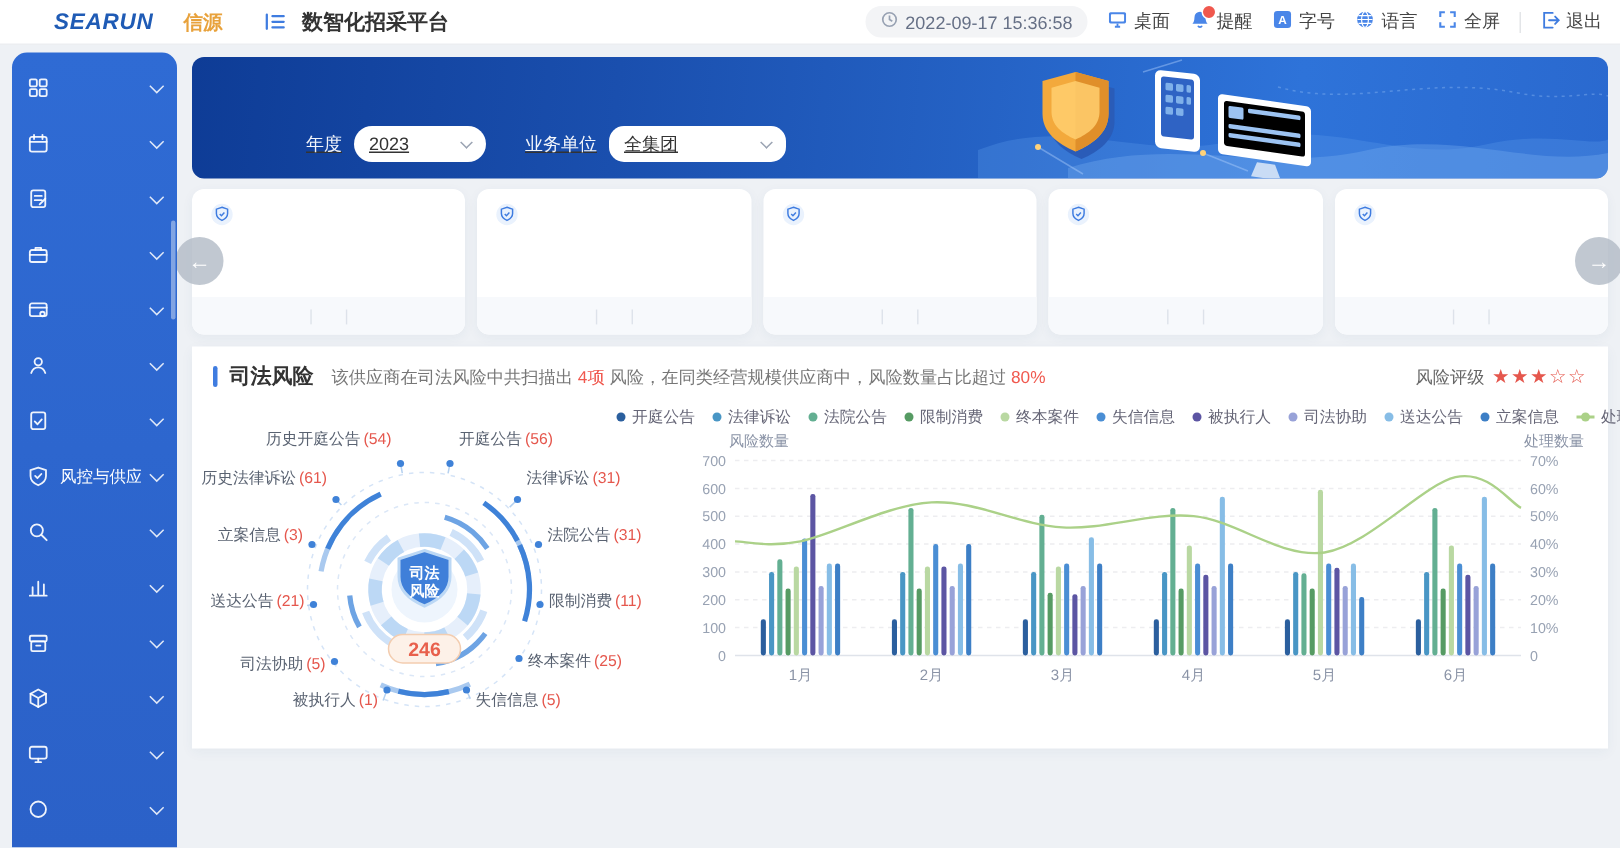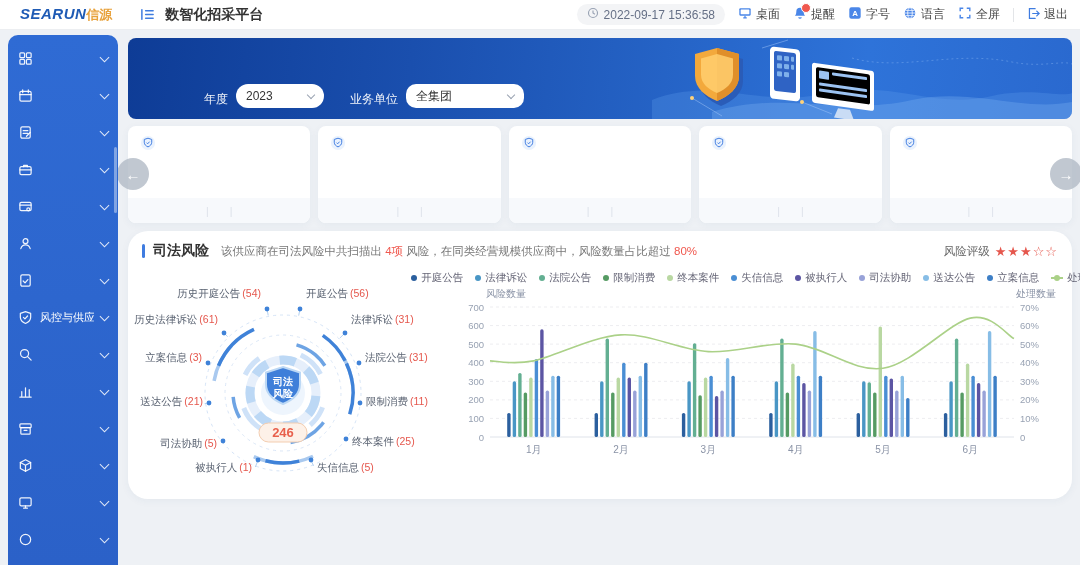--- a/index.html
+++ b/index.html
@@ -4,21 +4,21 @@
 <style>
   * { box-sizing: border-box; margin: 0; padding: 0; }
   html,body { width:1080px; height:565px; }
   body {
     font-family: "Liberation Sans","DejaVu Sans",sans-serif;
     background:#eef1f5; position:relative; overflow:hidden; color:#333;
   }
   
   .topbar{position:absolute;left:0;top:0;width:1080px;height:30px;background:#fff;
     display:flex;align-items:center;padding:0 12px;gap:10px;border-bottom:1px solid #eceef1;z-index:9;}
-  .logo{display:flex;align-items:baseline;gap:0;margin-left:8px;text-align:right;}
+  .logo{display:flex;align-items:baseline;gap:20px;margin-left:24px;text-align:right;}
   .logo-en{font-size:15px;font-weight:bold;font-style:italic;color:#1f5bb5;letter-spacing:.5px;}
   .logo-cn{font-size:13px;font-weight:bold;color:#e8a23c;}
   .collapse-btn{margin-left:18px;display:flex;align-items:center;}
   .app-title{font-size:14px;font-weight:bold;color:#333;}
   .tb-right{margin-left:auto;display:flex;align-items:center;gap:13px;font-size:12px;color:#444;}
   .time-pill{display:flex;align-items:center;gap:5px;background:#f3f4f6;border-radius:11px;height:21px;
     padding:0 10px;color:#667086;font-size:12px;}
   .tb-item{display:flex;align-items:center;gap:4px;cursor:pointer;position:relative;}
   .badge-dot{position:absolute;left:8px;top:-3px;min-width:10px;height:10px;border-radius:6px;background:#f0584e;
     border:1px solid #fff;}
@@ -34,21 +34,21 @@
     border-bottom:1.4px solid rgba(255,255,255,.85);transform:rotate(45deg);margin-top:-3px;flex:0 0 7px;}
   .sb-thumb{position:absolute;right:1px;top:112px;height:66px;width:3px;background:rgba(255,255,255,.4);border-radius:2px;}
   
   .main{position:absolute;left:128px;top:38px;width:944px;}
   
   .banner{height:81px;border-radius:8px;position:relative;overflow:hidden;
     background:linear-gradient(95deg,#0e3c96 0%,#1a4fae 30%,#2e73d9 78%,#2a69cf 100%);}
   .banner svg.art{position:absolute;right:0;top:0;height:81px;}
   .banner-title{position:absolute;left:76px;top:11px;font-size:21px;font-weight:bold;color:#fff;letter-spacing:3px;z-index:2;}
   .banner-filters{position:absolute;left:76px;top:46px;display:flex;gap:26px;align-items:center;z-index:2;}
-  .flt{display:flex;align-items:flex-end;gap:8px;}
+  .flt{display:flex;align-items:center;gap:8px;text-decoration:underline;}
   .flt-label{font-size:12px;color:rgba(255,255,255,.95);}
   .select-pill{background:#fff;border-radius:13px;height:24px;display:flex;align-items:center;
     justify-content:space-between;padding:0 10px;font-size:12px;color:#333;cursor:pointer;}
   .sp-year{width:88px;} .sp-unit{width:118px;border-radius:10px;}
   .sel-chev{width:6px;height:6px;border-right:1.3px solid #9aa3b2;border-bottom:1.3px solid #9aa3b2;
     transform:rotate(45deg);margin-top:-3px;}
   
   .cards-row{margin-top:7px;display:flex;gap:8px;position:relative;}
   .mcard{flex:1;background:#fff;border-radius:8px;position:relative;height:97px;padding-top:9px;
     box-shadow:0 2px 8px rgba(31,73,125,.05);}
@@ -60,21 +60,21 @@
   .stat-value{font-size:22px;color:#4382e6;margin-top:1px;}
   .c-foot{position:absolute;bottom:0;left:0;right:0;height:25px;background:#f7f9fc;border-radius:0 0 8px 8px;
     display:flex;align-items:center;justify-content:center;gap:7px;font-size:10.5px;color:#8a94a4;}
   .c-foot b{font-weight:bold;}
   .v-low{color:#3db98a;} .v-mid{color:#f5a43c;} .v-high{color:#f0584e;}
   .foot-sep{color:#dde2ea;}
   .nav-circle{position:absolute;width:32px;height:32px;border-radius:50%;background:rgba(178,186,197,.8);
     color:#fff;display:flex;align-items:center;justify-content:center;font-size:15px;top:32px;z-index:3;cursor:pointer;}
   .nav-left{left:-11px;} .nav-right{right:-10px;}
   
-  .jcard{margin-top:8px;height:268px;background:#fff;border-radius:20px;position:relative;
+  .jcard{margin-top:8px;height:268px;background:#fff;border-radius:0;position:relative;
     box-shadow:0 2px 8px rgba(31,73,125,.05);}
   .j-head{display:flex;align-items:center;gap:8px;padding:11px 14px 0 14px;}
   .j-bar{width:3px;height:14px;background:#3f7ce0;border-radius:2px;}
   .j-title{font-size:14px;font-weight:bold;color:#333;}
   .j-desc{font-size:11.5px;color:#777;margin-left:4px;flex:1;}
   .j-desc .red{color:#f0584e;}
   .j-rating{font-size:11.5px;color:#666;display:flex;align-items:center;gap:5px;}
   .stars{color:#e5574d;font-size:13px;letter-spacing:1px;}
   
   .radial{position:absolute;left:4px;top:42px;width:440px;height:222px;}

